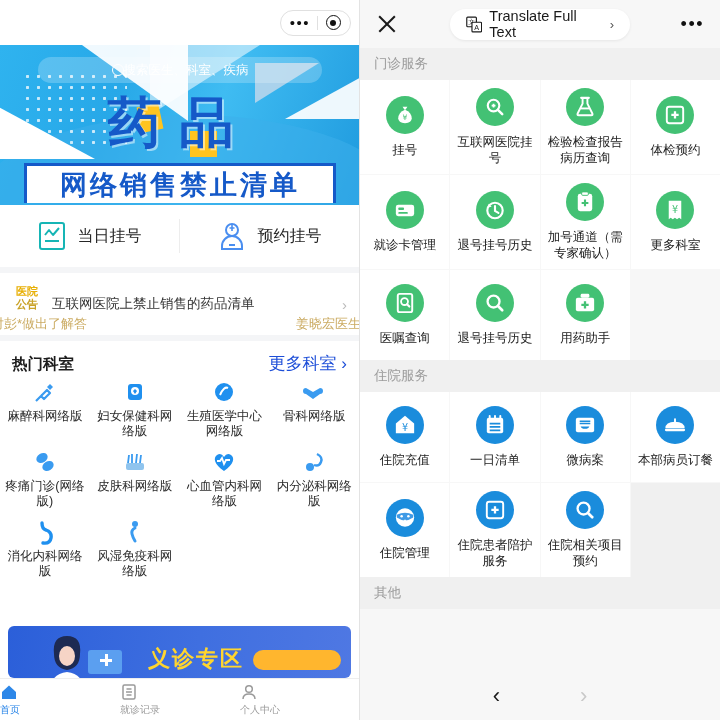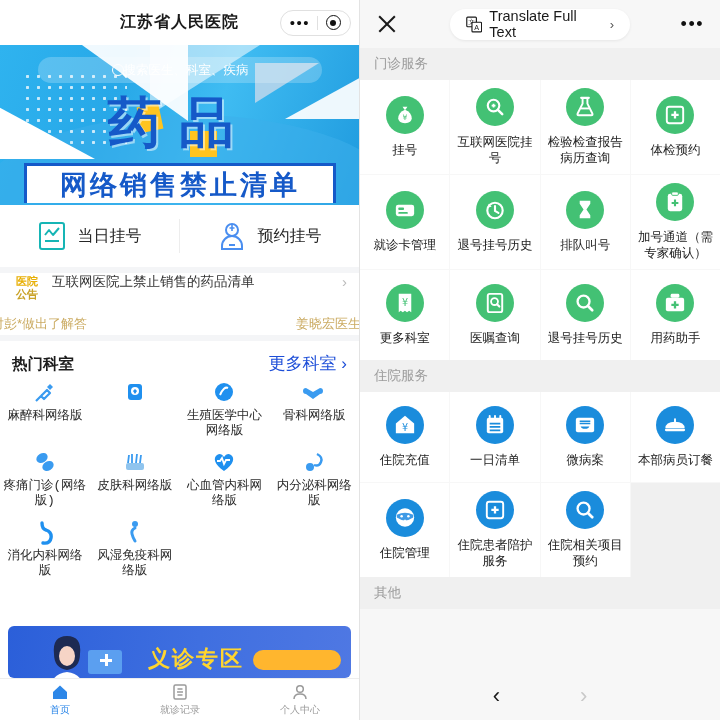--- a/index.html
+++ b/index.html
@@ -78,21 +78,21 @@
     height: 68px; display:flex; align-items:center; background:#fff;
     border-bottom: 6px solid #f4f5f7;
   }
   .quick-item { flex:1; display:flex; align-items:center; justify-content:center; gap:12px; }
   .quick-sep { width:1px; height:34px; background:#ededed; }
   .quick-label { font-size:16px; color:#262626; font-weight:500; }
   .qi-svg { width:28px; height:30px; }
 
   
   .notice {
-    height: 40px; display:flex; align-items:flex-start; padding: 0 12px; gap:10px; background:#fff;
+    height: 40px; display:flex; align-items:flex-end; padding: 0 12px; gap:10px; background:#fff;
   }
   .notice-badge {
     width:30px; height:30px; flex:none; display:flex; flex-direction:column;
     align-items:center; justify-content:center; line-height:13px;
     font-size:11px; font-weight:bold; color:#c9a227; letter-spacing:0;
   }
   .notice-badge span:first-child { color:#e8b007; }
   .notice-text { flex:1; font-size:13.5px; color:#333; white-space:nowrap; overflow:hidden; }
   .notice-arrow { font-size:15px; color:#bbb; }
 
@@ -104,21 +104,21 @@
   .tick-a { position:absolute; left:-48px; font-size:13px; color:#cbab62; white-space:nowrap; }
   .tick-b { position:absolute; right:-46px; font-size:13px; color:#cbab62; white-space:nowrap; }
 
   
   .dept-head { height:34px; display:flex; align-items:flex-end; justify-content:space-between; padding:0 12px; background:#fff;}
   .dept-title { font-size:15.5px; font-weight:bold; color:#1c1c1c; }
   .dept-more { font-size:17px; color:#1d4ed8; }
   .dept-grid { display:grid; grid-template-columns: repeat(4, 1fr); background:#fff; }
   .dept-cell { display:flex; flex-direction:column; align-items:center; padding:4px 2px 6px; }
   .dept-ic { width:26px; height:26px; margin-bottom:4px; }
-  .dept-lb { font-size:12.5px; color:#2b2b2b; text-align:center; line-height:15px; word-break:break-all;font-family:Liberation Mono, monospace; }
+  .dept-lb { font-size:12.5px; color:#2b2b2b; text-align:center; line-height:15px; word-break:break-all; }
 
   
   .bot-banner {
     position:absolute; bottom:42px; left:8px; right:8px; height:52px;
     border-radius:6px; overflow:hidden;
     background: linear-gradient(100deg,#2b5fd9 0%, #3f6fe0 55%, #4f78e3 100%);
   }
   .bb-person { position:absolute; left:36px; bottom:-14px; width:46px; height:58px; }
   .bb-lap { position:absolute; left:80px; bottom:4px; width:34px; height:24px; background:#5b9ff0; border-radius:3px;}
   .bb-cross { position:absolute; left:92px; bottom:12px; width:12px; height:12px; }
@@ -126,21 +126,21 @@
   .bb-cross::before { left:4.5px; top:0; width:3px; height:12px; }
   .bb-cross::after { left:0; top:4.5px; width:12px; height:3px; }
   .bb-txt { position:absolute; left:140px; bottom:4px; font-size:22px; font-weight:bold; color:#ffd52e; letter-spacing:2px;}
   .bb-btn { position:absolute; right:10px; bottom:8px; width:88px; height:20px; border-radius:10px; background:#ffb62e; }
 
   
   .tabbar {
     position:absolute; bottom:0; left:0; width:360px; height:42px;
     background:#fff; border-top:1px solid #eee; display:flex;
   }
-  .tab { flex:1; display:flex; flex-direction:column; align-items:center; justify-content:center; gap:2px; }
+  .tab { flex:1; display:flex; flex-direction:column; align-items:flex-start; justify-content:center; gap:2px; }
   .tab-lb { font-size:10px; color:#9a9a9a; }
   .tab.active .tab-lb { color:#2d87e8; }
   .tab-ic { width:18px; height:18px; }
 
   
   .right-panel { width:360px; height:720px; background:#f7f7f7; position:relative; overflow:hidden; }
   .r-header { height:48px; display:flex; align-items:center; padding:0 16px; background:#f7f7f7; position:relative; }
   .r-close { width:22px; height:22px; position:relative; }
   .r-close::before,.r-close::after { content:''; position:absolute; left:0; top:10px; width:22px; height:1.8px; background:#1a1a1a; }
   .r-close::before { transform:rotate(45deg); }
@@ -175,21 +175,20 @@
   .nav-ch.off { color:#c9c9c9; }
 </style>
 </head>
 <body>
 
 <div class="screen">
 
   <div class="left-panel">
 
     <div class="l-header">
-      <div class="l-title">江苏省人民医院</div>
       <div class="l-caps">
         <div class="cap-dots">•••</div>
         <div class="cap-sep"></div>
         <div class="cap-target">
           <div class="target-ring">
               <div class="target-dot"></div>
             </div>
         </div>
       </div>
     </div>
@@ -261,20 +260,21 @@
             <path d="M15 8 l3 -3 3 3 -3 3z" fill="#3a9bf0"></path>
           </svg>
           <div class="dept-lb">麻醉科网络版</div>
         </div>
         <div class="dept-cell">
           <svg class="dept-ic" viewBox="0 0 26 26">
             <rect x="6" y="5" width="14" height="16" rx="3" fill="#1f90ef"></rect>
             <circle cx="13" cy="12" r="4" fill="#fff"></circle>
             <path d="M13 15 l-2 -3 2-2 2 2z" fill="#1f90ef"></path>
           </svg>
+          <div class="dept-lb">妇女保健科网络版</div>
         </div>
         <div class="dept-cell">
           <svg class="dept-ic" viewBox="0 0 26 26">
             <circle cx="13" cy="13" r="9" fill="#1f90ef"></circle>
             <path d="M9 16 q4 -9 8 -7" stroke="#fff" stroke-width="2" fill="none"></path>
           </svg>
           <div class="dept-lb">生殖医学中心网络版</div>
         </div>
         <div class="dept-cell">
           <svg class="dept-ic" viewBox="0 0 26 26">
@@ -438,28 +438,20 @@
                 <circle cx="13.5" cy="14" r="8" fill="none" stroke="#fff" stroke-width="2.2"></circle>
                 <path d="M13.5 9.5 v5 l3.5 2" stroke="#fff" stroke-width="2.2" fill="none" stroke-linecap="round"></path>
                 <path d="M7 7 l-1 4 4 -1z" fill="#fff"></path>
               </svg>
             </div>
             <div class="svc-lb">退号挂号历史</div>
           </div>
           <div class="svc-cell">
             <div class="svc-ic" style="background:#43c174">
               <svg viewBox="0 0 27 27" width="26" height="26">
-                <path d="M8 4 h11 v3 l-4 6 4 6 v3 H8 v-3 l4-6 -4-6z" fill="#fff"></path>
-              </svg>
-            </div>
-            <div class="svc-lb">排队叫号</div>
-          </div>
-          <div class="svc-cell">
-            <div class="svc-ic" style="background:#43c174">
-              <svg viewBox="0 0 27 27" width="26" height="26">
                 <rect x="6" y="5" width="15" height="18" rx="2.5" fill="#fff"></rect>
                 <rect x="10" y="3" width="7" height="3.6" rx="1.2" fill="#fff" stroke="#43c174" stroke-width="1"></rect>
                 <path d="M12.4 11 h2.2 v2.4 h2.4 v2.2 h-2.4 v2.4 h-2.2 v-2.4 h-2.4 v-2.2 h2.4z" fill="#43c174"></path>
               </svg>
             </div>
             <div class="svc-lb">加号通道（需专家确认）</div>
           </div>
           <div class="svc-cell">
             <div class="svc-ic" style="background:#43c174">
               <svg viewBox="0 0 27 27" width="26" height="26">

